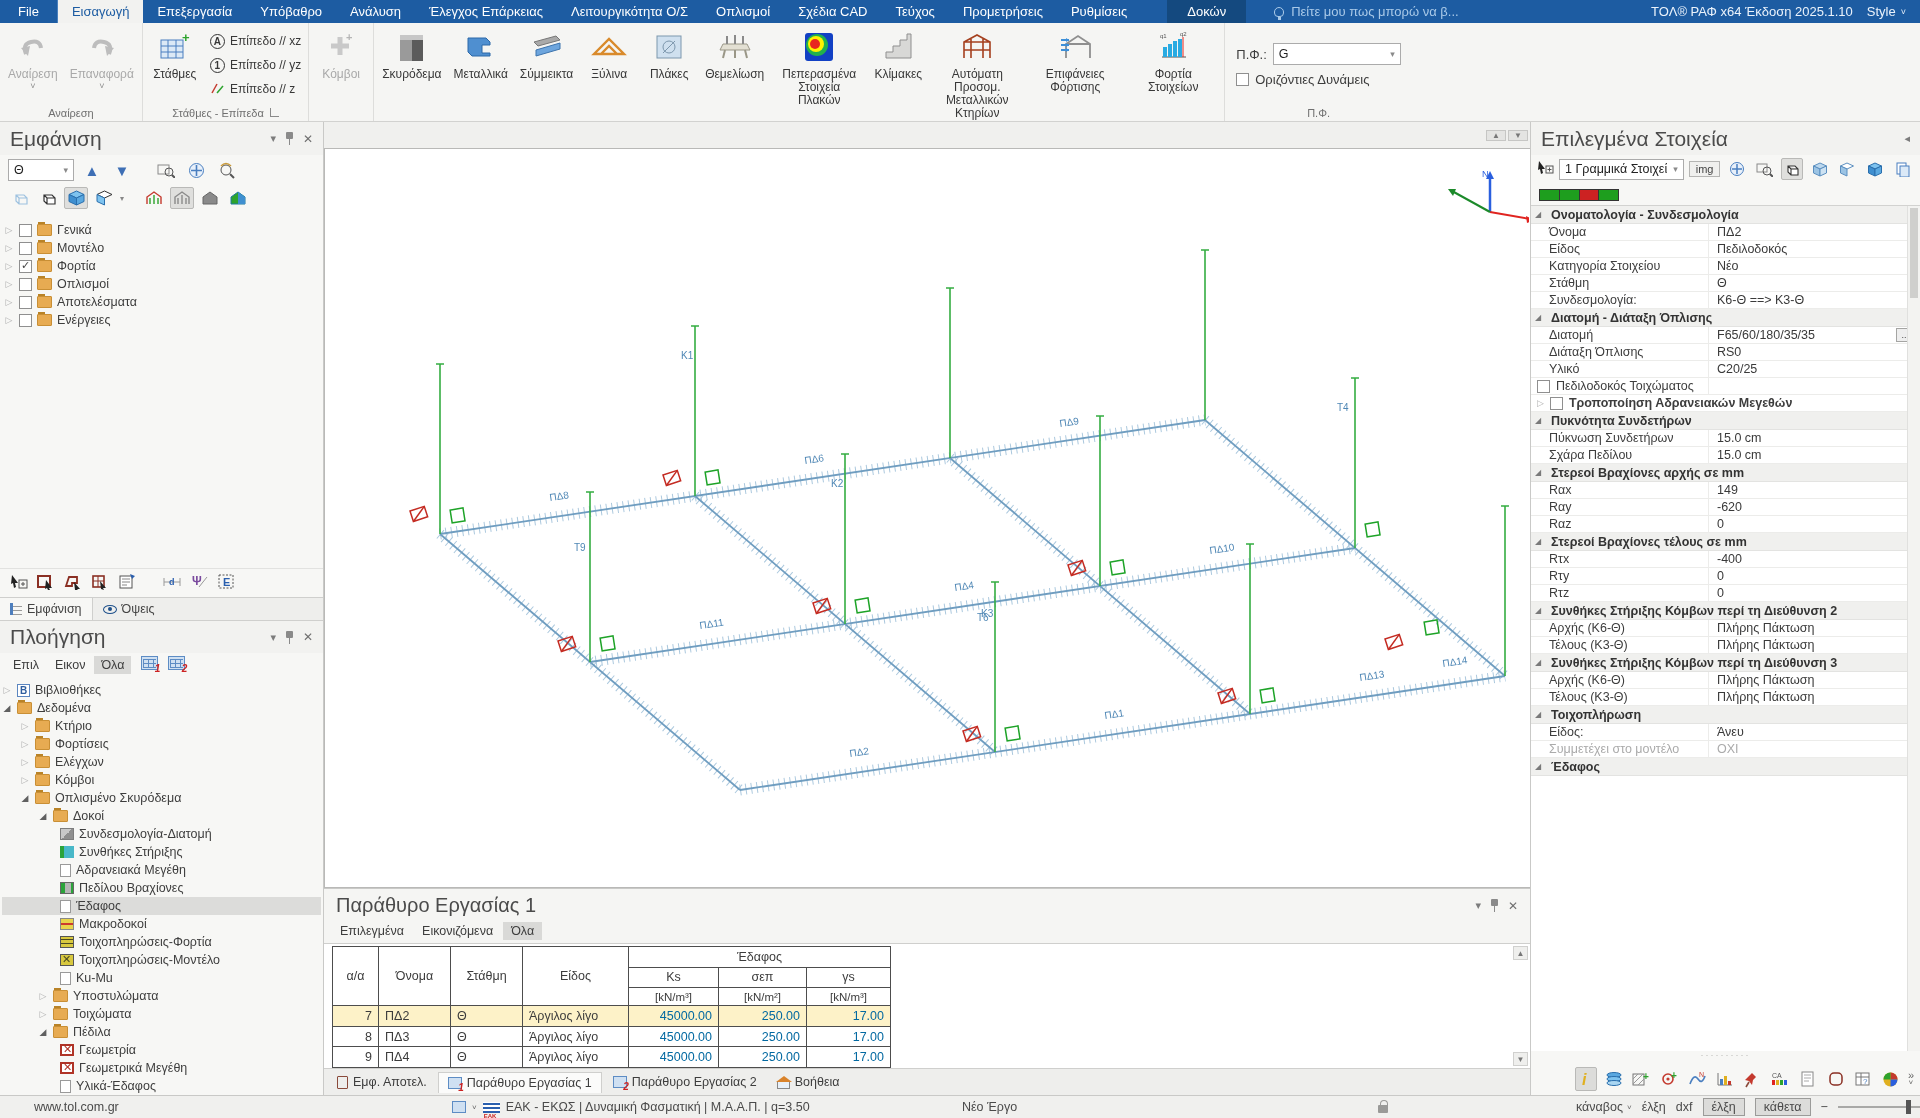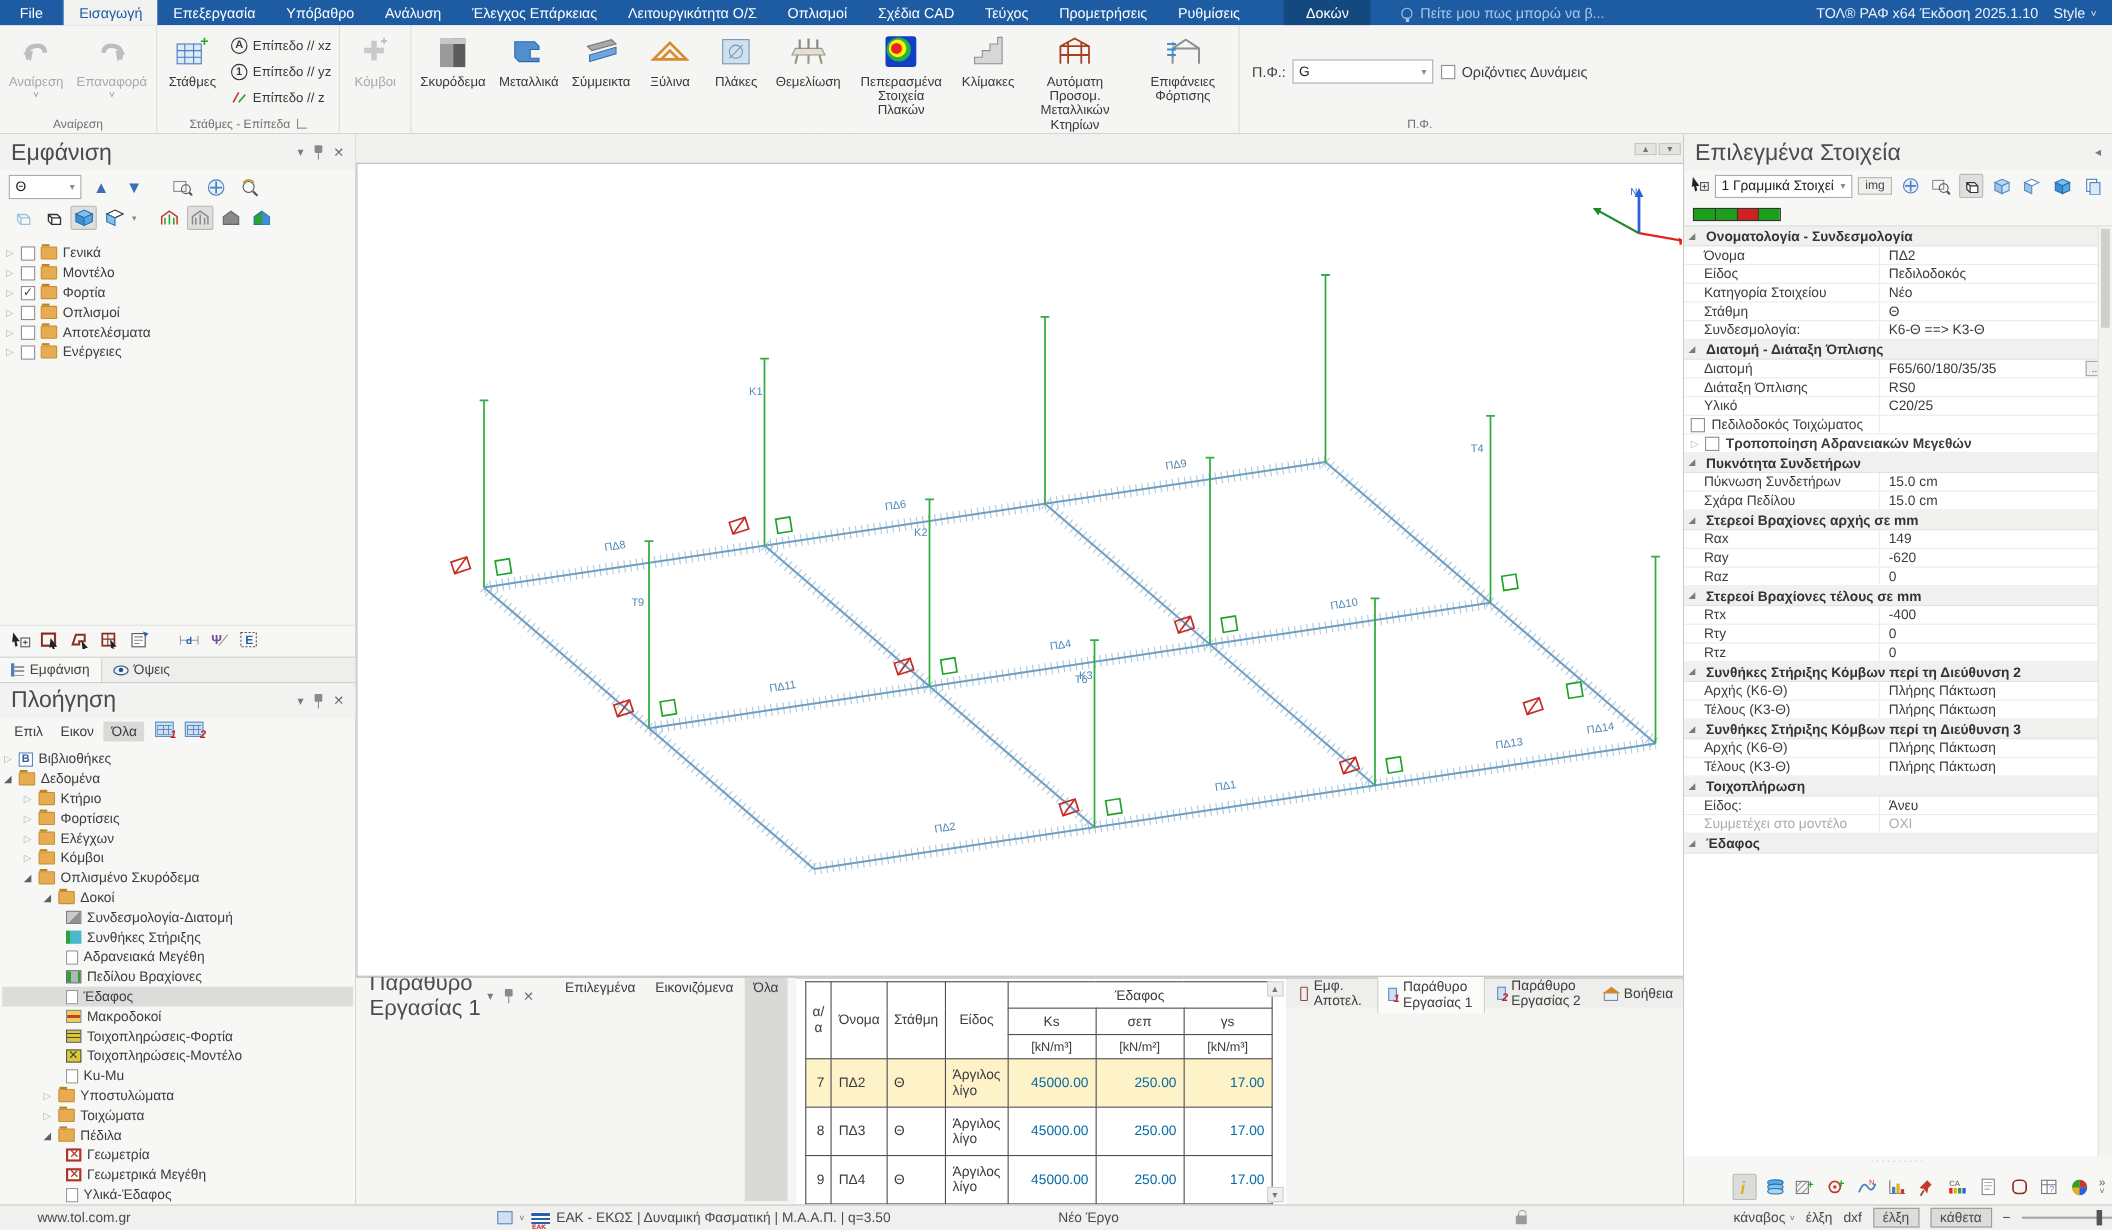--- a/index.html
+++ b/index.html
@@ -91,21 +91,21 @@
   .gridic { width:17px; height:14px; background:#cfe0f2; border:1px solid #5d8cc4; position:relative; margin-left:8px; }
   .gridic:before { content:""; position:absolute; inset:2px 1px 1px 1px; background:repeating-linear-gradient(90deg,#5d8cc4 0 1px,transparent 1px 5px),repeating-linear-gradient(0deg,#5d8cc4 0 1px,transparent 1px 4px); }
   .gridic .bdg { position:absolute; right:-3px; bottom:-5px; color:#c22; font-size:10px; font-weight:bold; font-style:italic; }
   .navtree { flex:none; overflow:hidden; padding:4px 2px; height:418px; }
 
   
   .center { position:absolute; top:122px; left:324px; width:1206px; bottom:23px; display:flex; flex-direction:column; background:#f2f2f0; }
   .canv-strip { height:26px; background:#f0f0ee; display:flex; justify-content:flex-end; align-items:center; padding-right:2px; gap:2px; }
   .chev { width:20px; height:11px; background:#e4e4e2; border:1px solid #c6c6c4; color:#777; font-size:8px; line-height:9px; text-align:center; }
   .canvas { position:relative; height:740px; background:#fff; border:1px solid #b9b9b7; border-right:none; }
-  .workwin { flex:1; background:#f5f5f3; display:flex; flex-direction:row; border-top:1px solid #c9c9c7;justify-content:flex-end; }
+  .workwin { flex:1; background:#f5f5f3; display:flex; flex-direction:column; border-top:1px solid #c9c9c7;justify-content:flex-end; }
   .ww-title { height:33px; display:flex; align-items:center; padding:0 12px; font-size:20px; color:#4b4b4b; }
   .ww-tabs { display:flex; gap:2px; padding:0 8px 3px 8px; }
   .ww-tab { padding:2px 8px; font-size:12.5px; color:#3d3d3d; }
   .ww-tab.on { background:#d9d9d7; }
   .ww-body { flex:1; background:#fff; border-top:1px solid #cfcfcd; position:relative; display:flex; }
   table.soil { border-collapse:collapse; margin:2px 0 0 8px; font-size:12.5px; }
   table.soil th, table.soil td { border:1px solid #4d4d4d; padding:1px 6px; font-weight:normal; background:#fff; }
   table.soil th { text-align:center; }
   table.soil td.num { text-align:right; color:#0369a1; min-width:80px; }
   table.soil td.idc { text-align:right; width:44px; }
@@ -359,28 +359,43 @@
         <div class="bigbtn">
           <span class="bicon">
               <svg width="34" height="30">
                 <path d="M8,26 V12 L20,4 L32,12 V26 M8,12 H32" fill="none" stroke="#8f8f8f" stroke-width="1.8"></path>
                 <path d="M3,8 H11 M3,13 H11 M3,18 H11" stroke="#3d8fd8" stroke-width="1.8"></path>
                 <path d="M11,8 l-3,-2 v4 Z M11,13 l-3,-2 v4 Z M11,18 l-3,-2 v4 Z" fill="#3d8fd8"></path>
               </svg>
             </span>
           <span>Επιφάνειες Φόρτισης</span>
         </div>
+        <div class="bigbtn">
+          <span class="bicon">
+              <svg width="34" height="32">
+                <path d="M6,26 H30" stroke="#555"></path>
+                <rect x="7" y="16" width="4" height="10" fill="#29abe2"></rect>
+                <rect x="12" y="13" width="4" height="13" fill="#29abe2"></rect>
+                <rect x="17" y="10" width="4" height="16" fill="#29abe2"></rect>
+                <rect x="22" y="8" width="4" height="18" fill="#29abe2"></rect>
+                <path d="M27,6 V26" stroke="#e8261f"></path>
+                <text x="4" y="7" font-size="6" fill="#555">q1</text>
+                <text x="24" y="5" font-size="6" fill="#555">q2</text>
+              </svg>
+            </span>
+          <span>Φορτία Στοιχείων</span>
+        </div>
       </div>
       <div class="rg-label">
           <span>Νέα Στοιχεία</span>
         </div>
     </div>
 
     <div class="rgroup" style="border-right:none">
-      <div class="rg-body" style="flex-direction:row;justify-content:center;gap:7px;padding:4px 8px">
+      <div class="rg-body" style="flex-direction:column;justify-content:center;gap:7px;padding:4px 8px">
         <div style="display:flex;align-items:center;gap:6px">
           <span>Π.Φ.:</span>
           <span class="combo" style="width:128px">
               <span class="cv">G</span>
               <span class="ca">▾</span>
             </span>
         </div>
         <div style="display:flex;align-items:center;gap:6px">
           <span class="cbx"></span>
           <span>Οριζόντιες Δυνάμεις</span>

